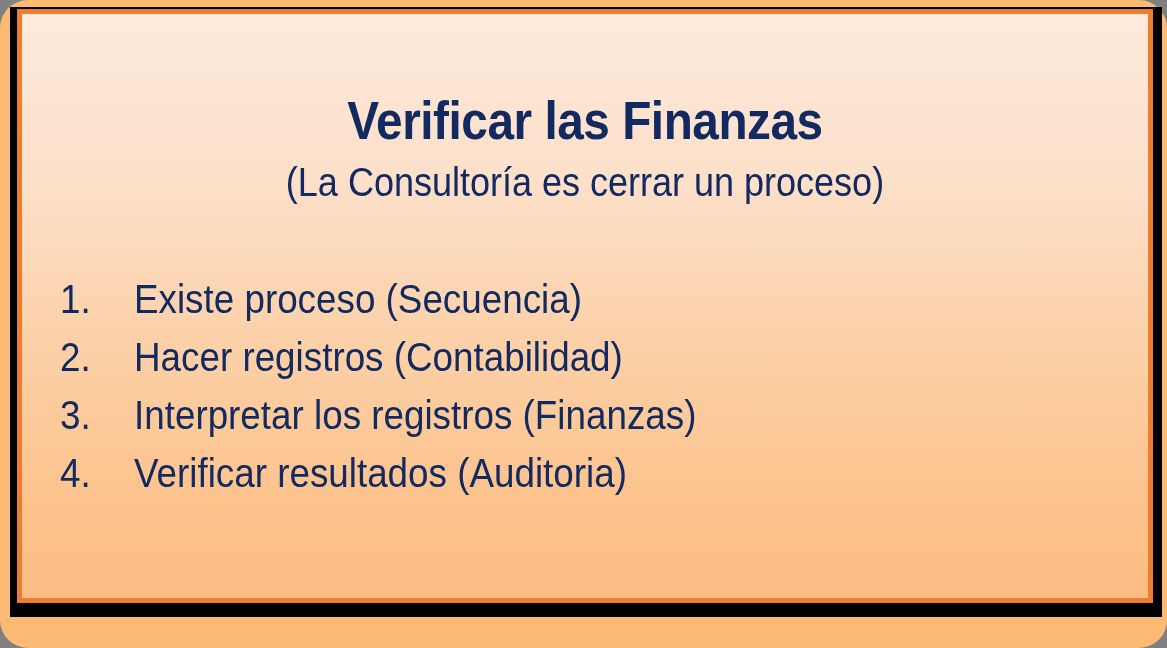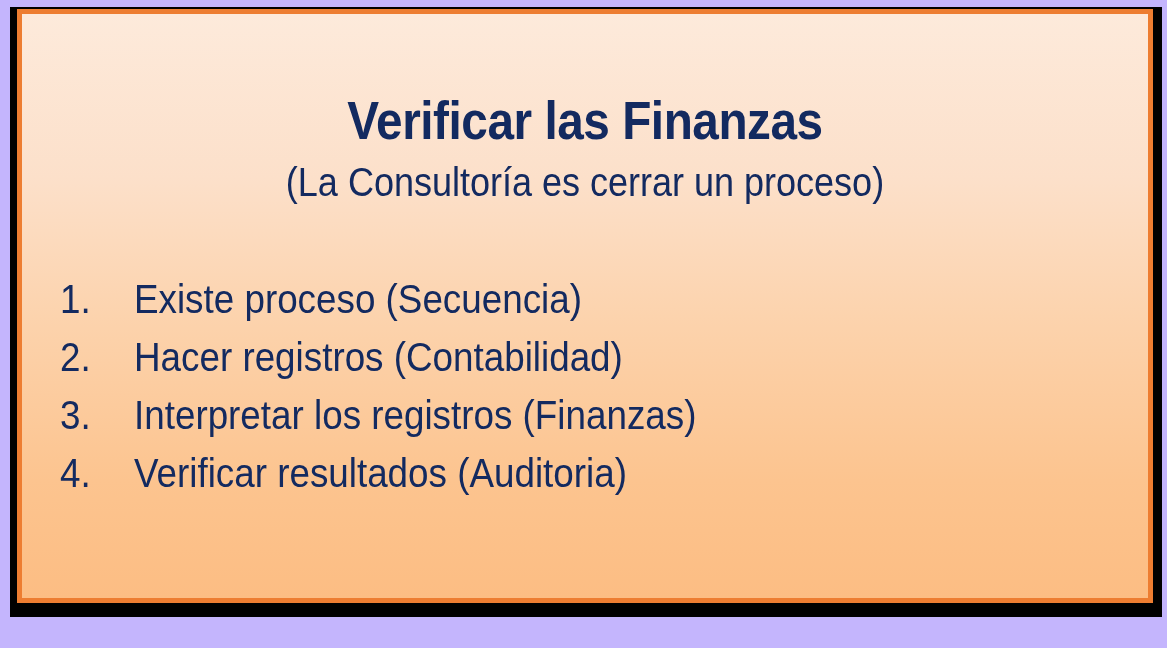--- a/index.html
+++ b/index.html
@@ -12,21 +12,22 @@
     background: #808080;
     font-family: "Liberation Sans", sans-serif;
     overflow: hidden;
   }
 
   
   .canvas {
     position: relative;
     width: 1167px;
     height: 648px;
-    background: #c4b5fd;
+    background: #fdba74;
+    border-radius: 28px;
   }
 
   
   .shadow-frame {
     position: absolute;
     left: 10px;
     top: 7px;
     width: 1152px;
     height: 610px;
     background: #000000;

